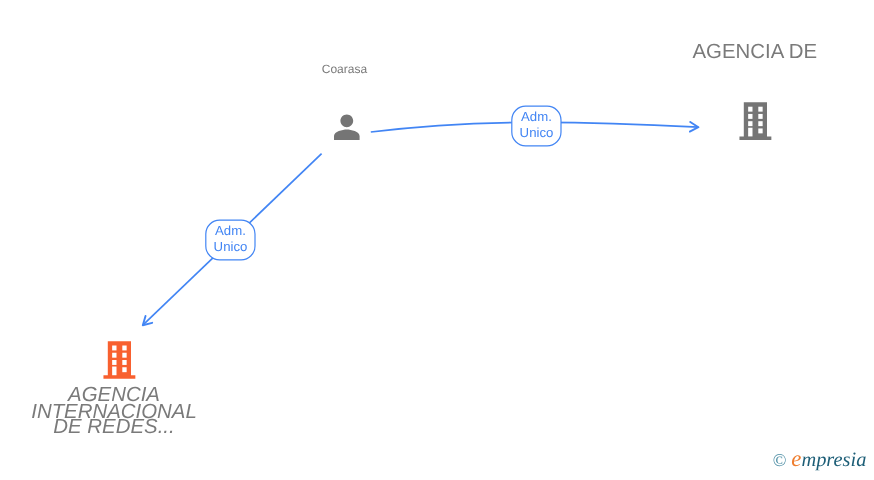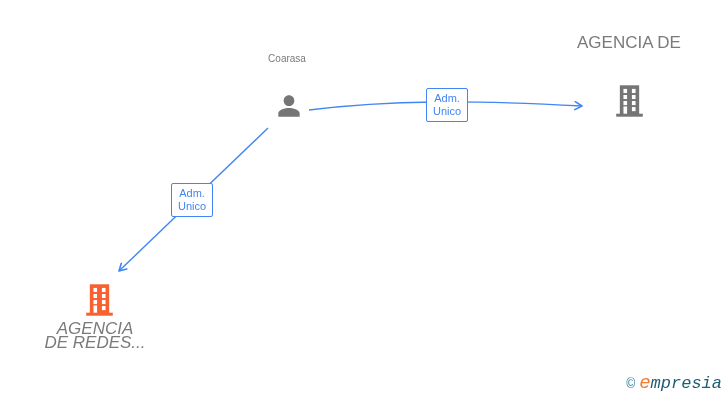--- a/index.html
+++ b/index.html
@@ -46,34 +46,34 @@
     position: absolute;
     z-index: 2;
   }
   .node-icon.gray { color: var(--node-gray); }
   .node-icon.orange { color: var(--highlight-orange); }
   .edge-label {
     position: absolute;
     z-index: 3;
     background: #ffffff;
     border: 1.5px solid var(--accent-blue);
-    border-radius: 2px;
+    border-radius: 12px;
     color: var(--accent-blue);
     font-size: 11px;
     line-height: 13px;
     text-align: center;
     padding: 3px 6px;
     min-width: 26px;
   }
   .logo {
     position: absolute;
     right: 6px;
     bottom: 6px;
     z-index: 2;
-    font-family: Liberation Mono, monospace;
+    font-family: Liberation Serif, serif;
     font-style: italic;
     font-size: 17px;
     white-space: nowrap;
     margin-top: 12px;
   }
   .logo .copy {
     color: var(--logo-teal);
     font-style: normal;
     font-size: 15px;
     margin-right: 4px;
@@ -141,20 +141,21 @@
         <rect x="14" y="8" width="3" height="3.4"></rect>
         <rect x="7" y="13" width="3" height="3.4"></rect>
         <rect x="14" y="13" width="3" height="3.4"></rect>
         <rect x="14" y="18" width="3" height="3.4"></rect>
         <rect x="7" y="17.5" width="3" height="6"></rect>
       </g>
     </svg>
   </div>
   <div class="node-label" style="left:25px; top:322px;font-style:italic;">
     <div>AGENCIA</div>
+    <div>INTERNACIONAL</div>
     <div>DE REDES...</div>
   </div>
 
   <div class="edge-label" style="left:426px; top:88px;">
     <div>Adm.</div>
     <div>Unico</div>
   </div>
   <div class="edge-label" style="left:171px; top:183px;">
     <div>Adm.</div>
     <div>Unico</div>

